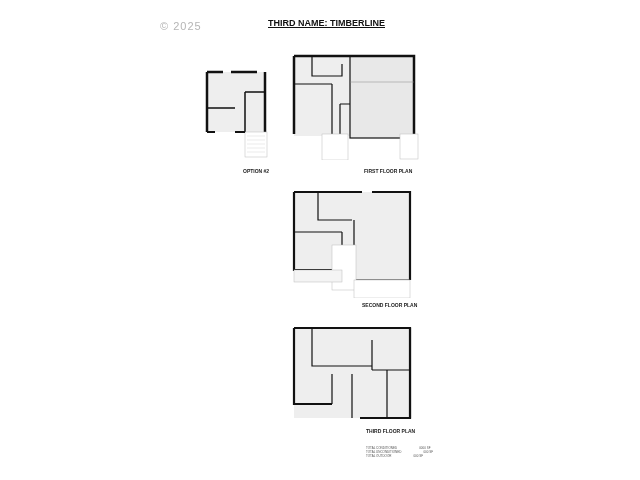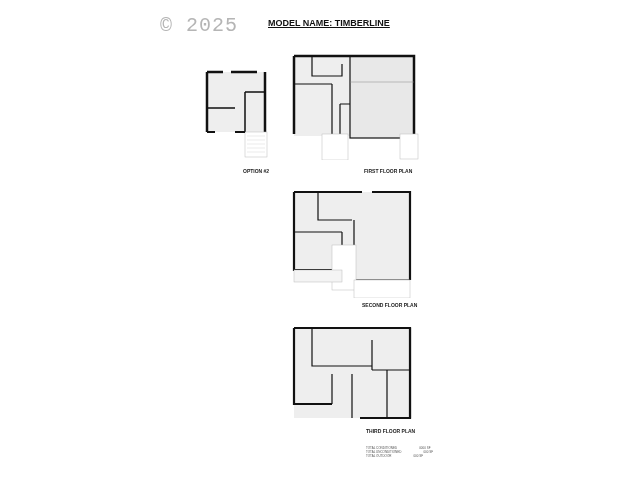--- a/index.html
+++ b/index.html
@@ -1,28 +1,28 @@
 <!DOCTYPE html>
 <html><head>
 <meta charset="utf-8">
 <style>
   html,body{margin:0;padding:0;background:#fff;}
   body{width:640px;height:480px;position:relative;overflow:hidden;font-family:"Liberation Sans",sans-serif;}
-  .copyright{position:absolute;left:160px;top:14px;font-size:20px;color:#b5b5b5;letter-spacing:1px;font-family:Liberation Mono, monospace;}
+  .copyright{position:absolute;left:160px;top:20px;font-size:11px;color:#b5b5b5;letter-spacing:1px;}
   .title{position:absolute;left:268px;top:18px;font-size:9px;font-weight:bold;text-decoration:underline;color:#111;}
   .label{position:absolute;font-size:5px;font-weight:bold;color:#222;white-space:nowrap;}
   .plan{position:absolute;}
   .totals{position:absolute;left:366px;top:446px;font-size:3px;color:#555;line-height:4px;}
   .totals .row{display:flex;gap:22px;}
 </style>
 </head>
 <body>
 
 <div class="copyright">© 2025</div>
-<div class="title">MODEL NAME: TIMBERLINE</div>
+<div class="title">THIRD NAME: TIMBERLINE</div>
 
 <svg class="plan" style="left:205px;top:70px" width="70" height="95" viewBox="0 0 70 95">
   <rect x="2" y="2" width="58" height="60" fill="#eee" stroke="none"></rect>
   <path d="M2 2 V62 M2 2 H18 M26 2 H52 M60 2 V62" stroke="#111" stroke-width="2.5" fill="none"></path>
   <path d="M2 38 H30 M40 22 H60 M40 22 V62" stroke="#111" stroke-width="1.5" fill="none"></path>
   <rect x="40" y="62" width="22" height="25" fill="#fff" stroke="#bbb" stroke-width="0.5"></rect>
   <path d="M42 66 H60 M42 70 H60 M42 74 H60 M42 78 H60 M42 82 H60" stroke="#ccc" stroke-width="0.4"></path>
   <path d="M2 62 H10 M30 62 H40" stroke="#111" stroke-width="2"></path>
 </svg>
 <div class="label" style="left:243px;top:168px">OPTION #2</div>

